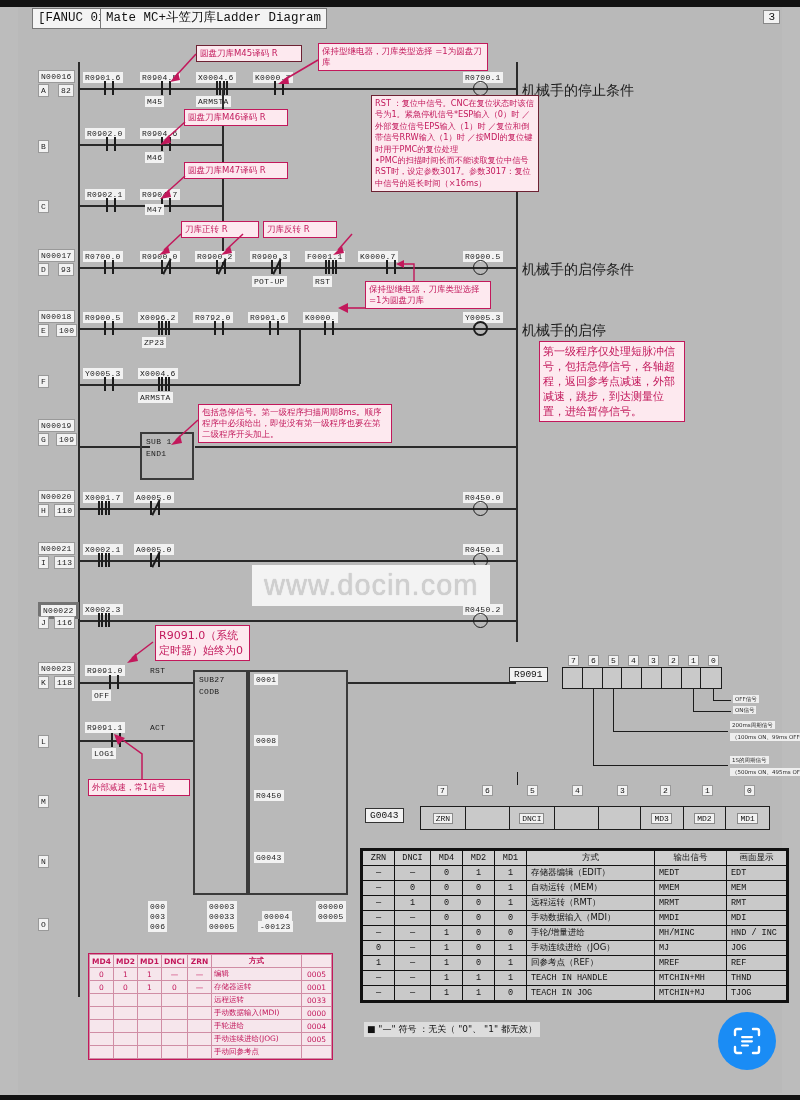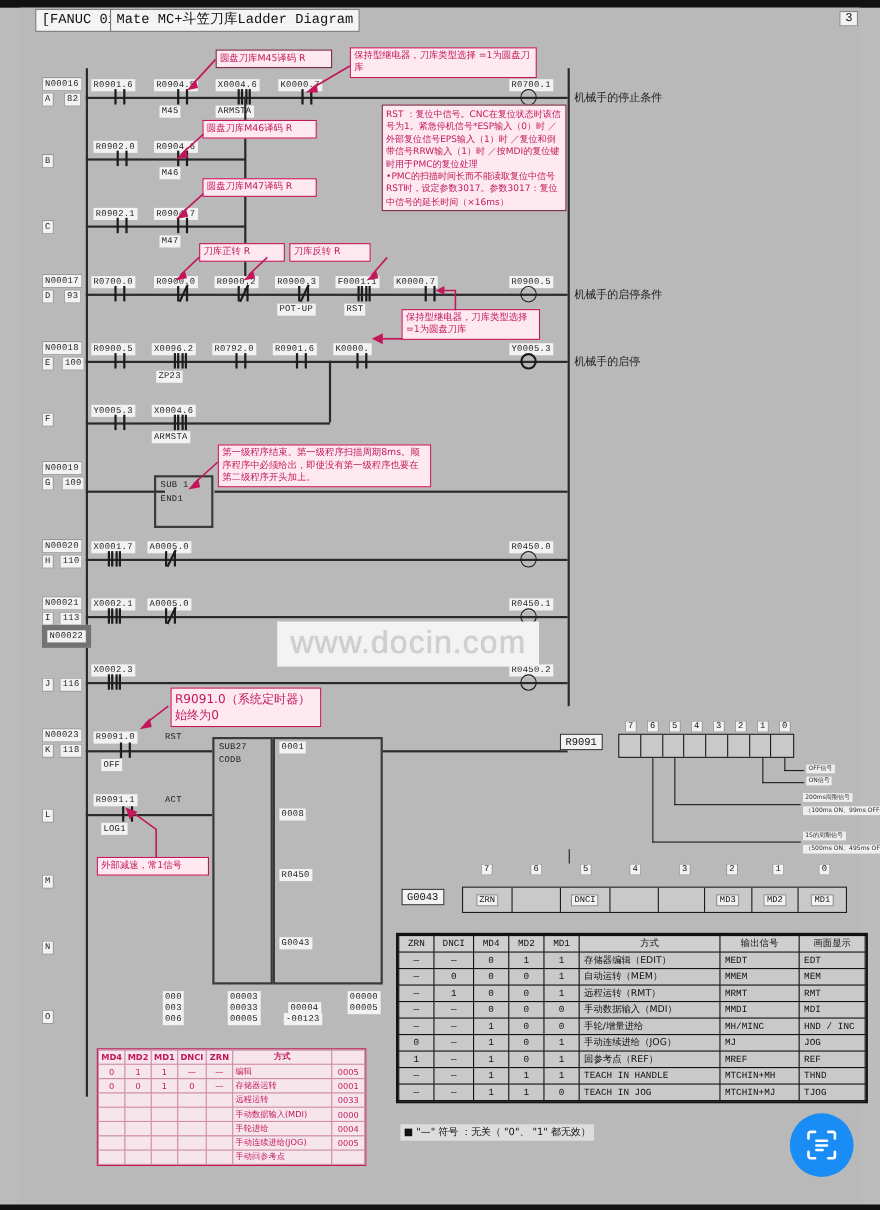--- a/index.html
+++ b/index.html
@@ -88,28 +88,28 @@
     background:#fde9ef;
     border:1.4px solid #c2185b;
     color:#c2185b;
     font-size:8.5px;
     line-height:11px;
     padding:2px 3px;
     font-family:"DejaVu Sans", sans-serif;
   }
   .note.dark { border-color:#6d2233; }
   .note.big { font-size:11px; line-height:15px; }
-  .note.rst { font-size:8.2px; line-height:11.4px; }
+  .note.rst { font-size:8.2px; line-height:11.4px;margin-left:24px; }
   .arrow { position:absolute; pointer-events:none; }
   .arrow svg { display:block; overflow:visible; }
 
   .side-text {
     position:absolute;
     font-family:"DejaVu Sans", sans-serif;
-    font-size:10px; color:#1a1a1a; white-space:nowrap;
+    font-size:14px; color:#1a1a1a; white-space:nowrap;
   }
 
   
   .bittable { position:absolute; border:1.6px solid #1c1c1c; display:flex; background:#c9c9c9; }
   .bittable .cell {
     border-right:1.4px solid #1c1c1c;
     display:flex; align-items:center; justify-content:center;
     font-family:"Liberation Mono",monospace; font-size:8.5px; color:#111;
   }
   .bittable .cell:last-child { border-right:none; }
@@ -237,21 +237,21 @@
   <div class="lbl" style="left:140px; top:128px;">R0904.6</div>
   <div class="contact" style="left:160px; top:137px;"></div>
   <div class="lbl" style="left:145px; top:152px;">M46</div>
 
   <div class="lbl" style="left:38px; top:200px; border:1px solid #999;">C</div>
   <div class="wire h" style="left:78px; top:205px; width:145px;"></div>
   <div class="lbl" style="left:85px; top:189px;">R0902.1</div>
   <div class="contact" style="left:105px; top:198px;"></div>
   <div class="lbl" style="left:140px; top:189px;">R0904.7</div>
   <div class="contact" style="left:160px; top:198px;"></div>
-  <div class="lbl" style="left:145px; top:214px;">M47</div>
+  <div class="lbl" style="left:145px; top:204px;">M47</div>
 
   <div class="lbl" style="left:38px; top:249px; border:1px solid #999;">N00017</div>
   <div class="lbl" style="left:38px; top:263px; border:1px solid #999;">D</div>
   <div class="lbl" style="left:58px; top:263px; border:1px solid #999;">93</div>
   <div class="wire h" style="left:78px; top:267px; width:438px;"></div>
   <div class="lbl" style="left:83px; top:251px;">R0700.0</div>
   <div class="contact" style="left:103px; top:260px;"></div>
   <div class="lbl" style="left:140px; top:251px;">R0900.0</div>
   <div class="contact neg-slash" style="left:160px; top:260px;">
       <i></i>
@@ -330,21 +330,21 @@
   <div class="wire h" style="left:78px; top:560px; width:438px;"></div>
   <div class="lbl" style="left:83px; top:544px;">X0002.1</div>
   <div class="contact dbl" style="left:98px; top:553px;"></div>
   <div class="lbl" style="left:134px; top:544px;">A0005.0</div>
   <div class="contact neg-slash" style="left:149px; top:553px;">
       <i></i>
     </div>
   <div class="lbl" style="left:463px; top:544px;">R0450.1</div>
   <div class="coil" style="left:473px; top:553px;"></div>
 
-  <div class="lbl" style="left:38px; top:568px; border:5px solid #737373;">N00022</div>
+  <div class="lbl" style="left:38px; top:602px; border:3px solid #737373;">N00022</div>
   <div class="lbl" style="left:38px; top:616px; border:1px solid #999;">J</div>
   <div class="lbl" style="left:54px; top:616px; border:1px solid #999;">116</div>
   <div class="wire h" style="left:78px; top:620px; width:438px;"></div>
   <div class="lbl" style="left:83px; top:604px;">X0002.3</div>
   <div class="contact dbl" style="left:98px; top:613px;"></div>
   <div class="lbl" style="left:463px; top:604px;">R0450.2</div>
   <div class="coil" style="left:473px; top:613px;"></div>
 
   <div class="lbl" style="left:38px; top:662px; border:1px solid #999;">N00023</div>
   <div class="lbl" style="left:38px; top:676px; border:1px solid #999;">K</div>
@@ -452,30 +452,31 @@
         <path d="M8,8 L18,3 L18,13 Z" fill="#c2185b"></path>
       </svg>
   </div>
   <div class="arrow" style="left:396px; top:256px;">
     <svg width="24" height="30">
         <path d="M18,26 L18,8 L4,8" stroke="#c2185b" stroke-width="1.4" fill="none"></path>
         <path d="M0,8 L8,4 L8,12 Z" fill="#c2185b"></path>
       </svg>
   </div>
 
-
-  <div class="note" style="left:198px; top:404px; width:194px;">第一级程序结束。第一级程序扫描周期8ms。顺序程序中必须给出，即使没有第一级程序也要在第二级程序开头加上。</div>
+  <div class="note big" style="left:539px; top:341px; width:146px;">第一级程序仅处理短脉冲信号，包括急停信号，各轴超程，返回参考点减速，外部减速，跳步，到达测量位置，进给暂停信号。</div>
+
+  <div class="note" style="left:198px; top:404px; width:194px;">包括急停信号。第一级程序扫描周期8ms。顺序程序中必须给出，即使没有第一级程序也要在第二级程序开头加上。</div>
   <div class="arrow" style="left:160px; top:418px;">
     <svg width="42" height="30">
         <path d="M38,2 L16,22" stroke="#c2185b" stroke-width="1.5" fill="none"></path>
         <path d="M11,27 L20,17 L22,25 Z" fill="#c2185b"></path>
       </svg>
   </div>
 
-  <div class="note big" style="left:155px; top:625px; width:137px;">R9091.0（系统定时器）始终为0</div>
+  <div class="note big" style="left:155px; top:625px; width:95px;">R9091.0（系统定时器）始终为0</div>
   <div class="arrow" style="left:118px; top:638px;">
     <svg width="40" height="28">
         <path d="M35,4 L14,20" stroke="#c2185b" stroke-width="1.5" fill="none"></path>
         <path d="M9,25 L18,15 L20,23 Z" fill="#c2185b"></path>
       </svg>
   </div>
 
   <div class="note" style="left:88px; top:779px; width:102px;">外部减速，常1信号</div>
   <div class="arrow" style="left:108px; top:730px;">
     <svg width="40" height="54">

